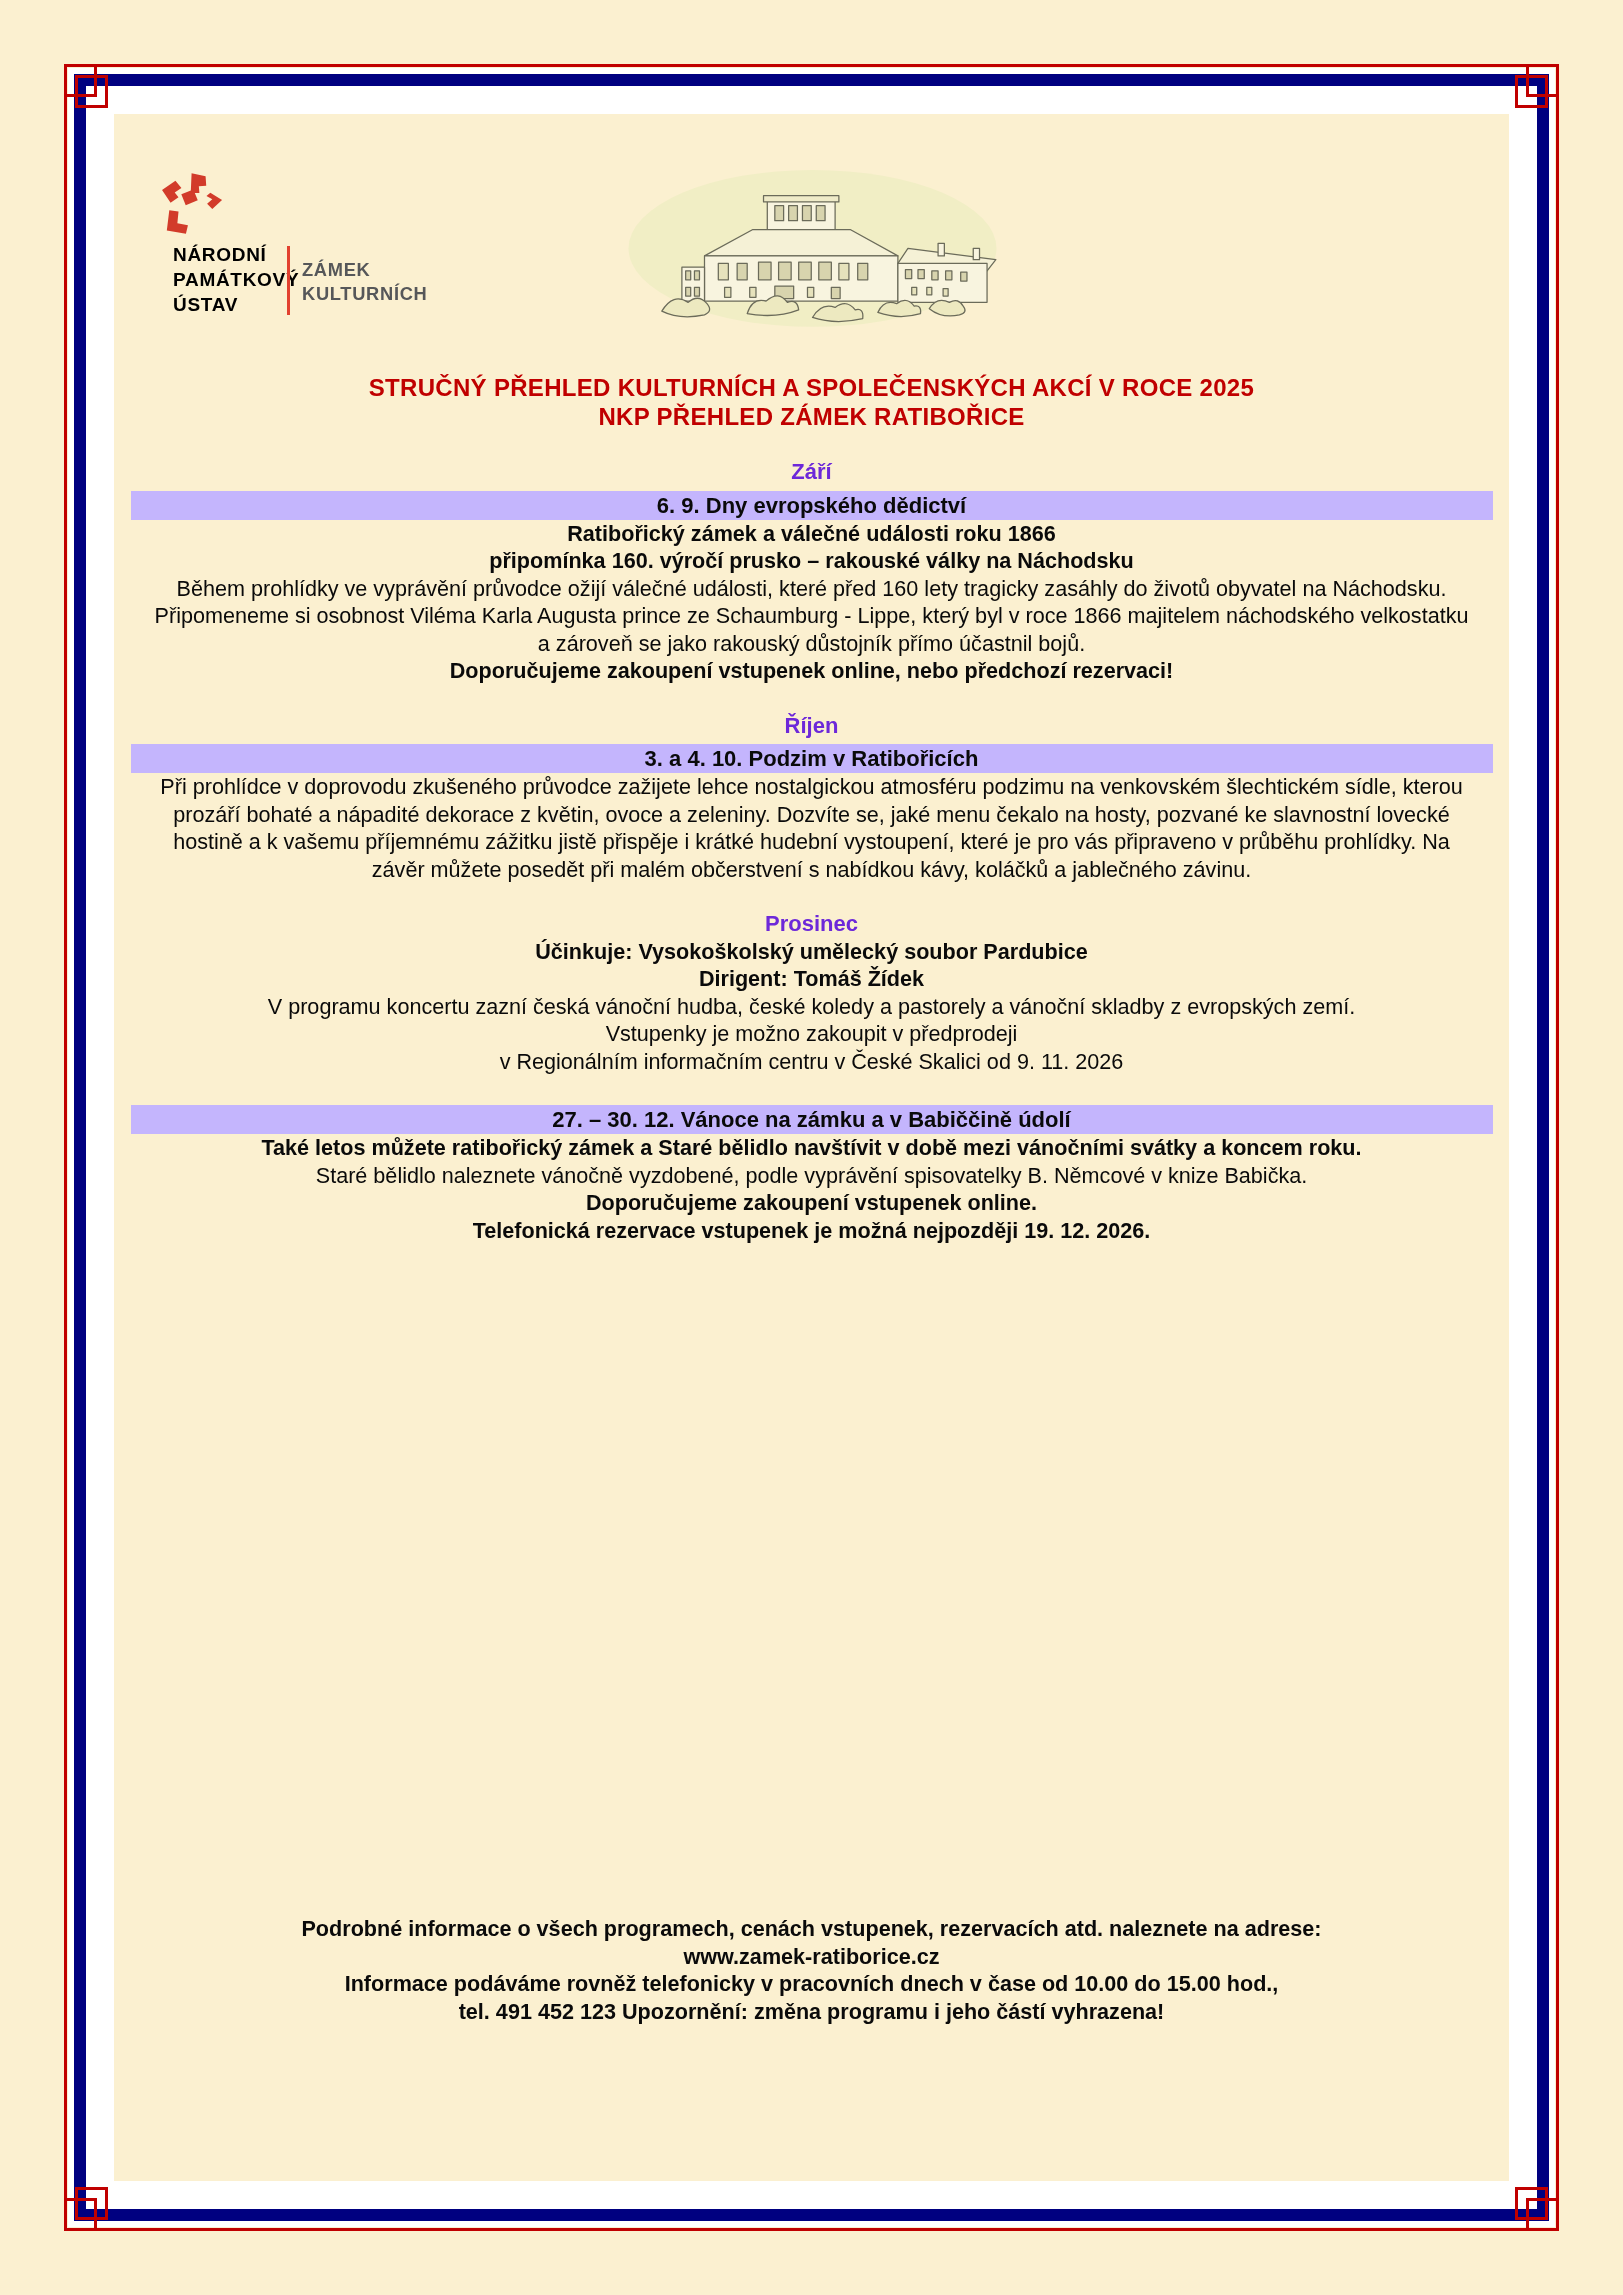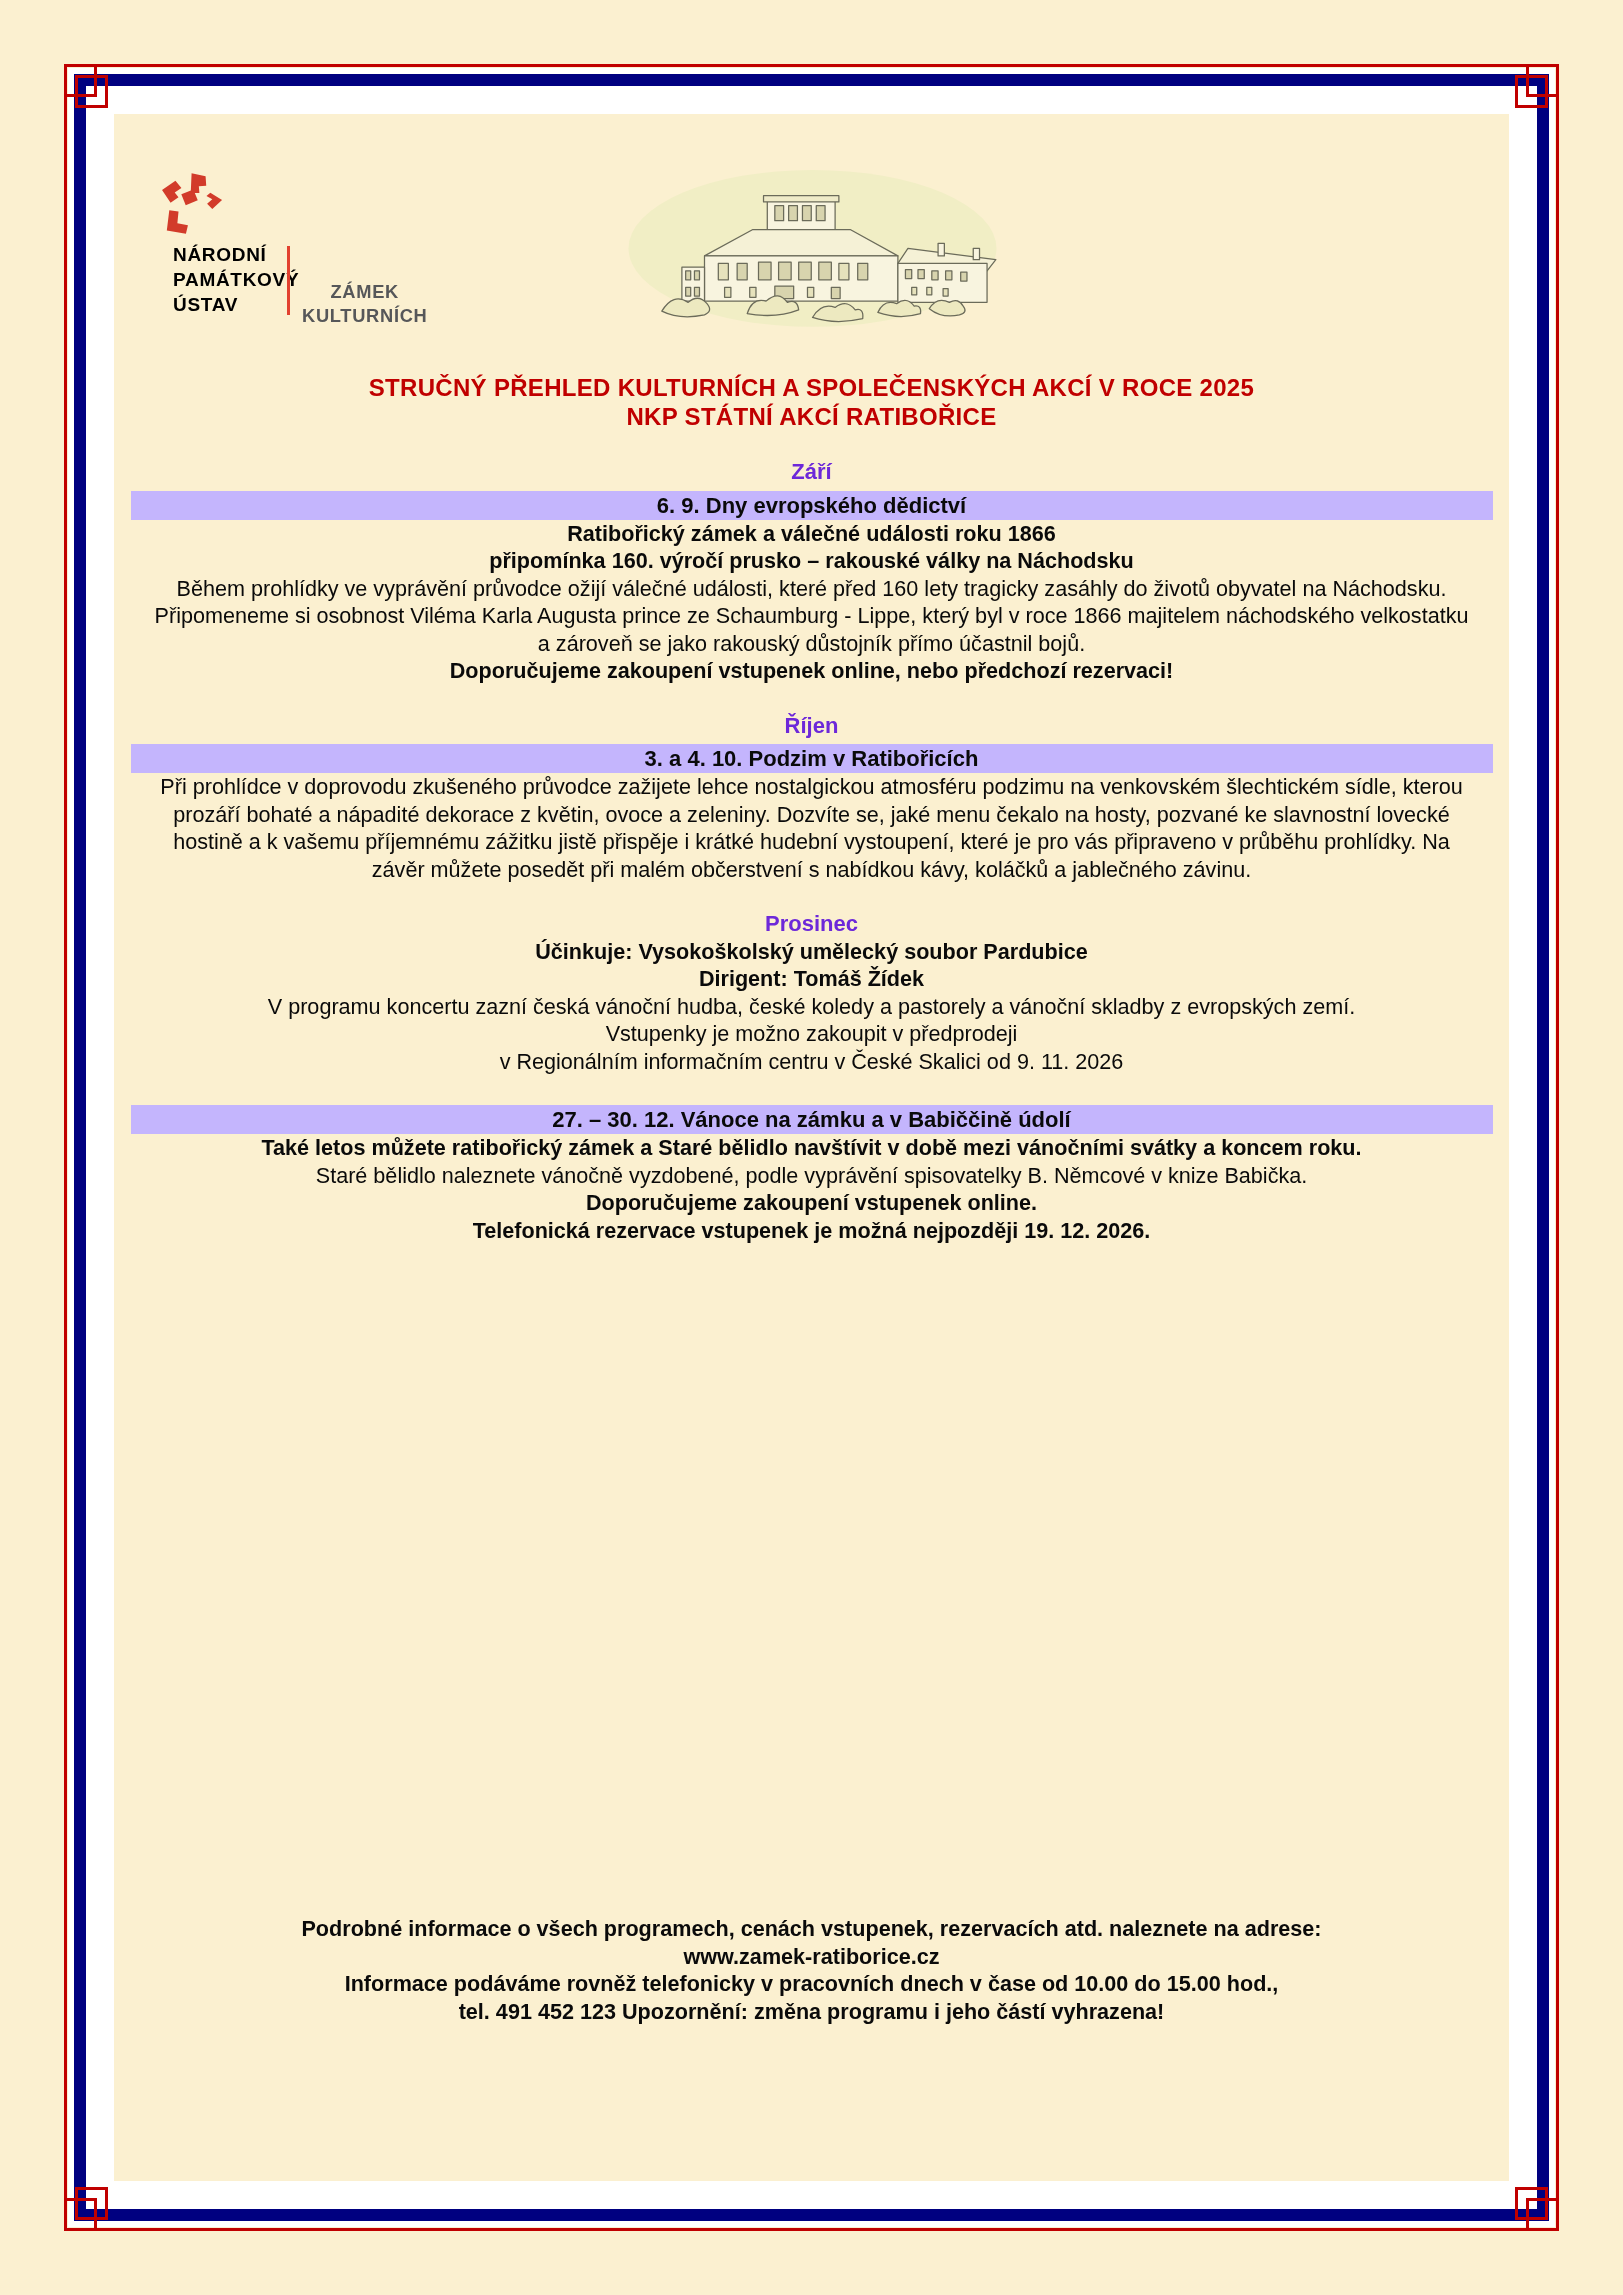--- a/index.html
+++ b/index.html
@@ -36,22 +36,22 @@
   .header { position:relative; width:100%; height:216px; flex:none; }
 
   .npu-mark { position:absolute; left:41px; top:58px; width:73px; height:65px; }
   .npu-text {
     position:absolute; left:59px; top:128px;
     text-align:left; font-weight:bold; font-size:19px; line-height:25px;
     color:#000000; letter-spacing:0.7px;
   }
   .npu-divider { position:absolute; left:173px; top:132px; width:3.3px; height:69px; background:#E2412F; }
   .site-text {
-    position:absolute; left:188px; top:166px;
-    text-align:center; font-weight:bold; font-size:18.3px; line-height:24px;
+    position:absolute; left:188px; top:144px;
+    text-align:left; font-weight:bold; font-size:18.3px; line-height:24px;
     color:#565759; letter-spacing:0.7px;
   }
   .castle { position:absolute; left:510px; top:54px; width:377px; height:162px; }
 
   .doc-title {
     flex:none; margin-top:43px;
     color:#C00000; font-weight:bold; font-size:24px; line-height:29px;
     letter-spacing:0.3px; width:100%;
   }
 
@@ -174,21 +174,21 @@
         <path d="M196 232 q8 -26 30 -20 q20 -18 34 2 q16 -6 18 12 q-36 14 -82 6 z"></path>
         <path d="M300 238 q14 -24 36 -16 q18 -14 32 4 q14 -4 12 14 q-44 10 -80 -2 z"></path>
         <path d="M404 230 q10 -22 30 -14 q16 -12 28 4 q12 -2 10 12 q-34 10 -68 -2 z"></path>
         <path d="M486 224 q12 -20 32 -10 q14 -8 22 6 q8 10 -6 14 q-28 6 -48 -10 z"></path>
       </g>
     </svg>
   </div>
 
   <div class="doc-title">
     <div>STRUČNÝ PŘEHLED KULTURNÍCH A SPOLEČENSKÝCH AKCÍ V ROCE 2025</div>
-    <div>NKP STÁTNÍ AKCÍ RATIBOŘICE</div>
+    <div>NKP PŘEHLED ZÁMEK RATIBOŘICE</div>
   </div>
 
   <div class="month">Září</div>
   <div class="bar">6. 9. Dny evropského dědictví</div>
   <div class="line b">Ratibořický zámek a válečné události roku 1866</div>
   <div class="line b">připomínka 160. výročí prusko – rakouské války na Náchodsku</div>
   <div class="line">Během prohlídky ve vyprávění průvodce ožijí válečné události, které před 160 lety tragicky zasáhly do životů obyvatel na Náchodsku. Připomeneme si osobnost Viléma Karla Augusta prince ze Schaumburg - Lippe, který byl v roce 1866 majitelem náchodského velkostatku a zároveň se jako rakouský důstojník přímo účastnil bojů.</div>
   <div class="line b">Doporučujeme zakoupení vstupenek online, nebo předchozí rezervaci!</div>
 
   <div class="month">Říjen</div>

